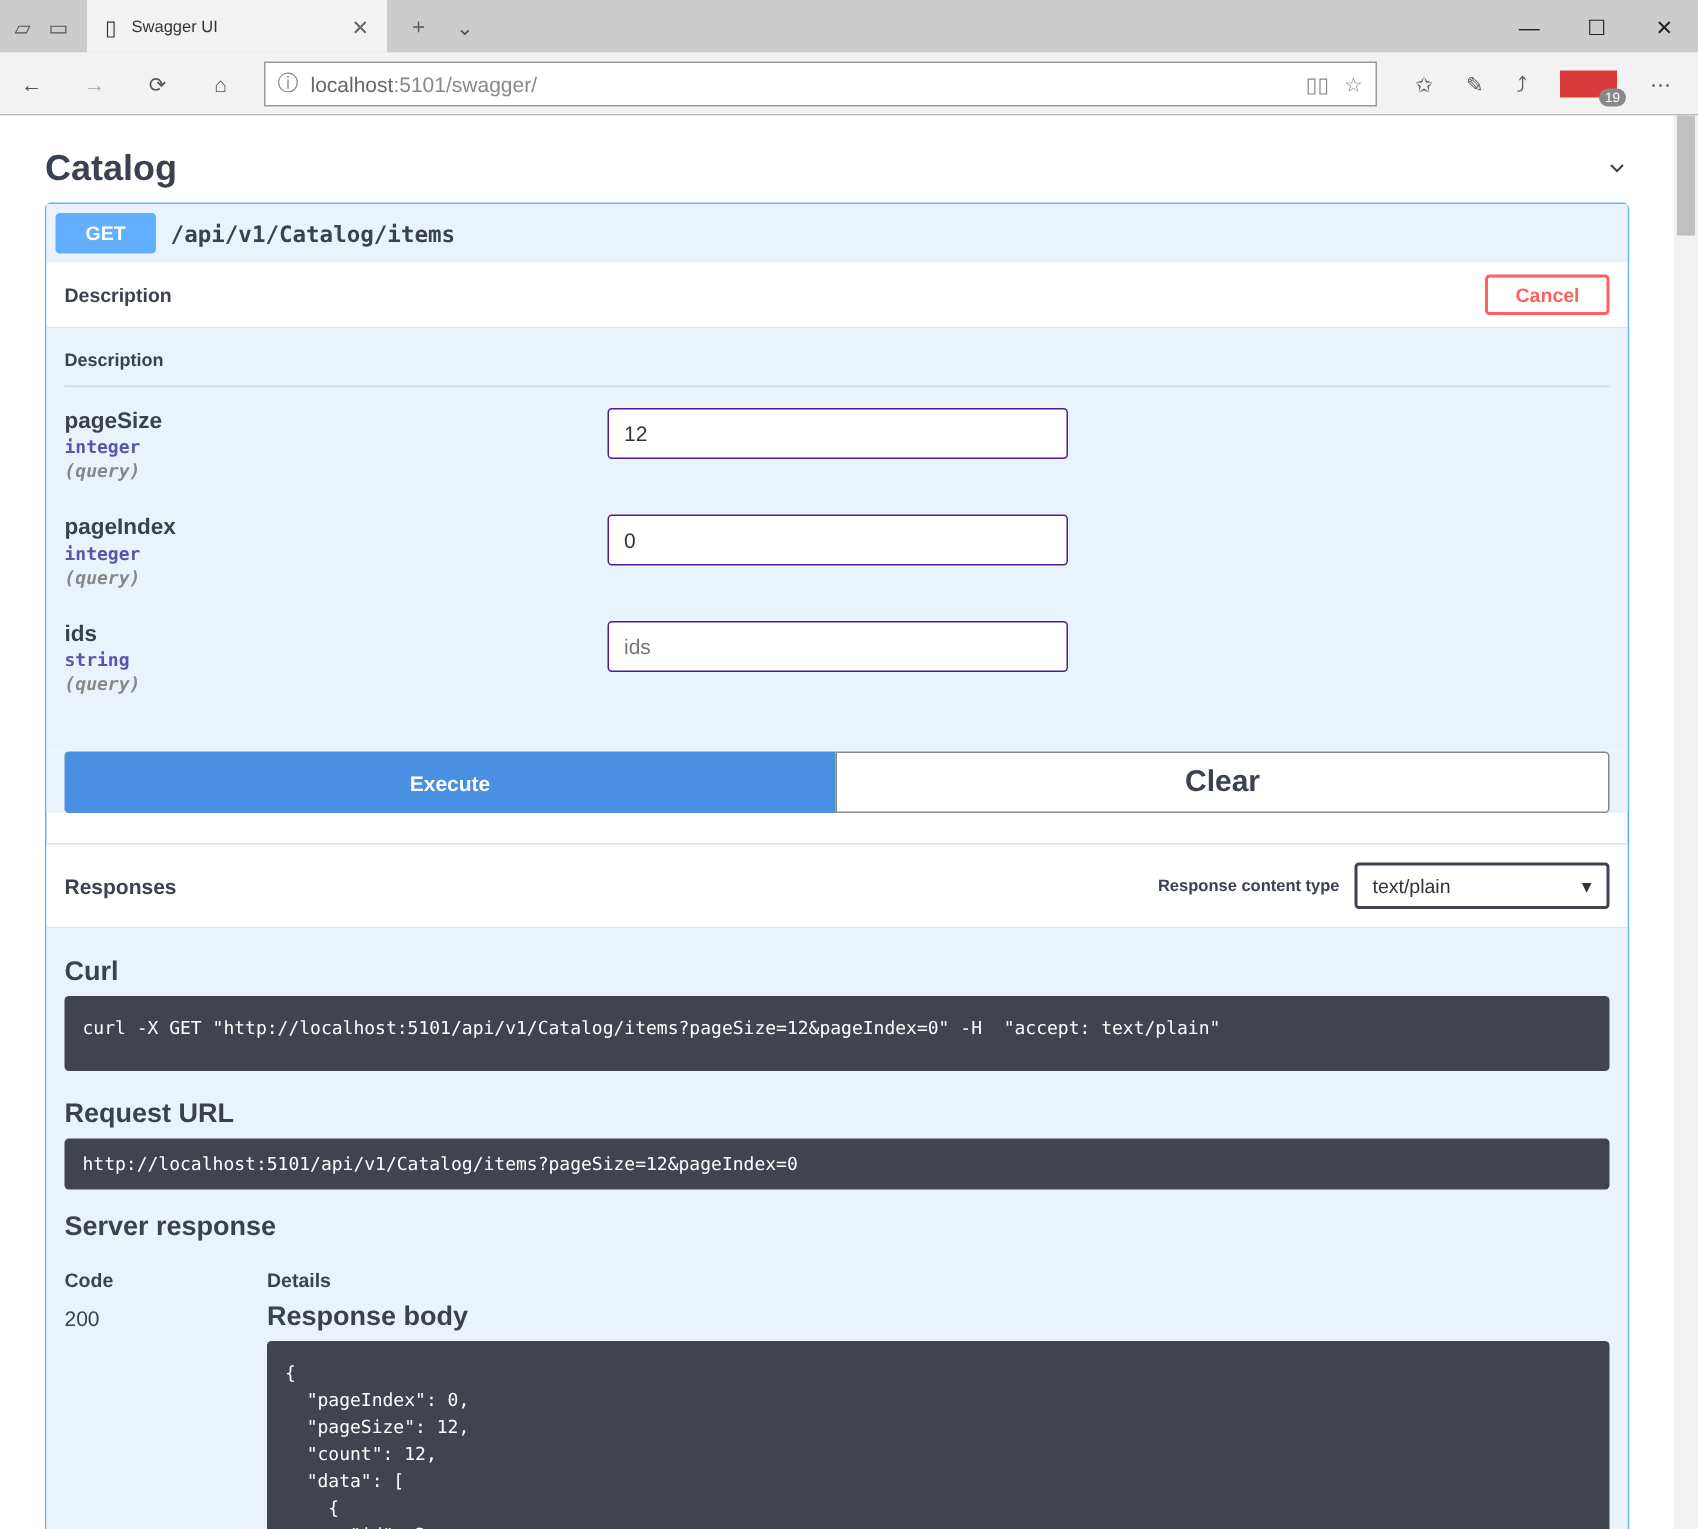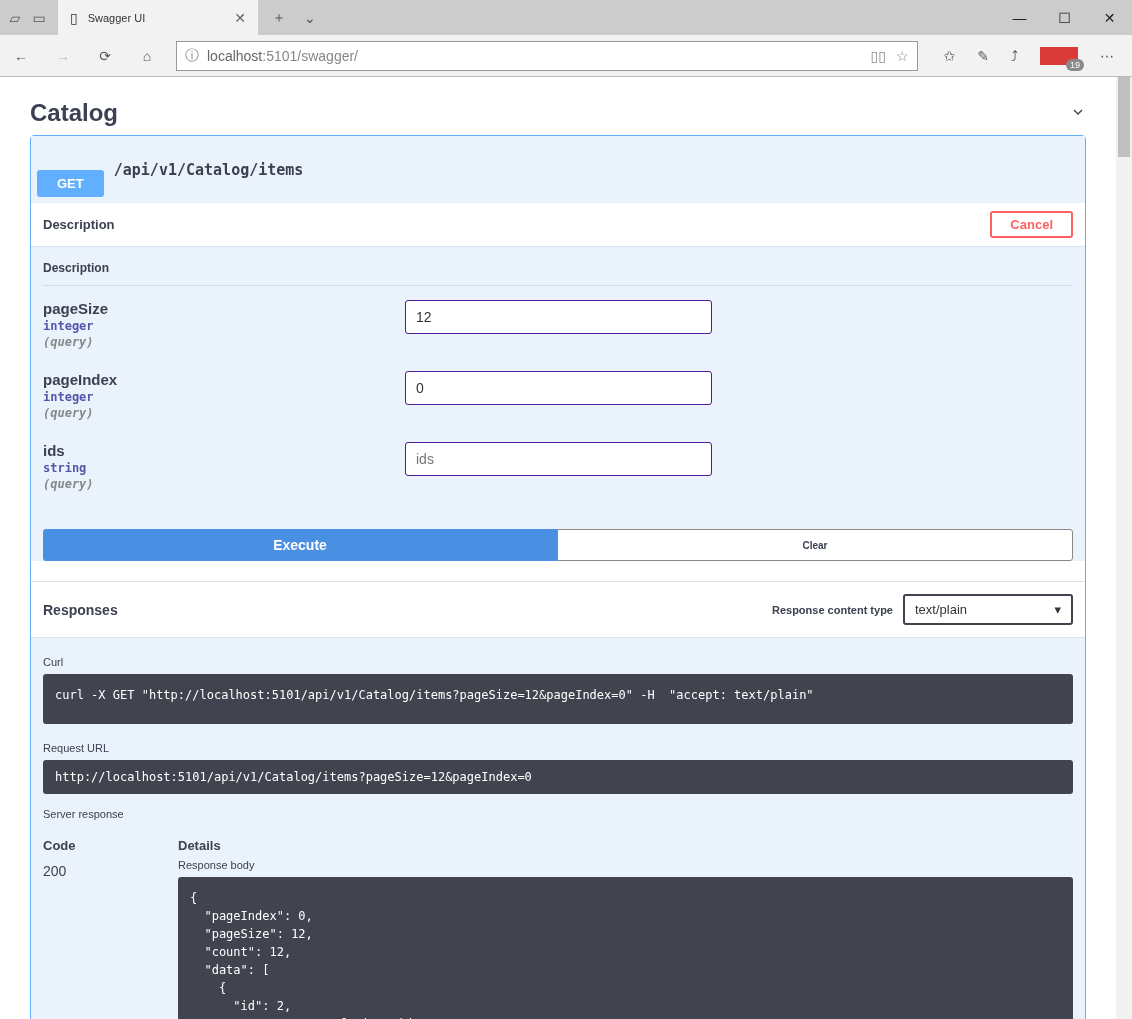--- a/index.html
+++ b/index.html
@@ -35,21 +35,21 @@
 .page { background: #fff; flex: 1; padding: 0 30px 30px 30px; min-height: 960px; }
 .scrollbar { width: 16px; background: #f1f1f1; position: relative; }
 .thumb { position: absolute; top: 0; left: 2px; right: 2px; height: 80px; background: #c0c0c0; }
 
 .section-head { display: flex; align-items: center; padding: 22px 0 8px 0; }
 .section-title { font-family: "Segoe UI", sans-serif; font-weight: 700; font-size: 24px; color: #3b4151; flex: 1; }
 .chev { color: #3b4151; }
 
 .op-block { border: 1px solid #61affe; border-radius: 4px; }
 .op-summary { background: #eaf3fb; display: flex; align-items: center; padding: 6px; gap: 10px; }
-.method-badge { background: #61affe; color: #fff; font-weight: 700; font-size: 13px; padding: 6px 20px; border-radius: 3px; min-width: 56px; text-align: center; margin-top: 28px;}
+.method-badge { background: #61affe; color: #fff; font-weight: 700; font-size: 13px; padding: 6px 20px; border-radius: 3px; min-width: 56px; text-align: center;}
 .op-path { font-family: Consolas, monospace; font-size: 15px; color: #3b4151; font-weight: 600;}
 
 .op-body { }
 .params-bar { display: flex; align-items: center; padding: 8px 12px; background: #fff; border-bottom: 1px solid #d8e4ed; }
 .params-title { font-weight: 700; font-size: 13px; color: #3b4151; flex: 1; }
 .cancel-btn { border: 2px solid #ff6060; color: #ff6060; background: #fff; padding: 4px 18px; border-radius: 3px; font-weight: 700; font-size: 13px; }
 
 .params-zone { background: #eaf3fb; padding: 0 12px 30px 12px; }
 .param-header { display: flex; padding: 14px 0 10px 0; border-bottom: 1px solid #d0dde8; }
 .col-name { width: 335px; font-weight: 700; font-size: 12px; color: #3b4151; }
@@ -58,30 +58,30 @@
 .param-row { display: flex; padding: 14px 0 8px 0; gap: 27px; }
 .pname { font-size: 15px; color: #3b4151; }
 .ptype { font-family: Consolas, monospace; font-size: 12px; color: #55a; font-weight: 600; margin-top: 2px;}
 .pin { font-family: Consolas, monospace; font-size: 12px; color: #888; font-style: italic; margin-top: 2px;}
 .pinput { width: 307px; height: 34px; border: 1px solid #4c1d95; border-radius: 3px; padding: 0 10px; font-size: 14px; }
 .pinput-val { color: #333; }
 .pinput-ph { color: #999; }
 
 .btn-row { display: flex; padding: 0 12px; background: #eaf3fb; }
 .exec-btn { flex: 1; background: #4990e2; color: #fff; font-weight: 700; font-size: 14px; padding: 8px 0; border: none; border-radius: 3px 0 0 3px;}
-.clear-btn { flex: 1; background: #fff; color: #3b4151; font-weight: 700; font-size: 10px; padding: 8px 0; border: 1px solid #888; border-radius: 0 3px 3px 0;}
+.clear-btn { flex: 1; background: #fff; color: #3b4151; font-weight: 700; font-size: 20px; padding: 8px 0; border: 1px solid #888; border-radius: 0 3px 3px 0;}
 
 .resp-bar { display: flex; align-items: center; padding: 12px; background: #fff; border-top: 1px solid #d8e4ed; border-bottom: 1px solid #d8e4ed; margin-top: 20px;}
 .resp-title { font-weight: 700; font-size: 14px; color: #3b4151; flex: 1; }
 .rct-label { font-size: 11px; font-weight: 700; color: #3b4151; margin-right: 10px;}
 .rct-select { border: 2px solid #41444e; border-radius: 3px; padding: 6px 40px 6px 10px; font-size: 13px; position: relative; min-width: 170px; background: #fff;}
 .rct-select::after { content: "▾"; position: absolute; right: 10px; top: 6px; color: #333; }
 
 .resp-zone { background: #eaf3fb; padding: 18px 12px; }
-.sub-head { font-weight: 400; font-size: 11px; color: #3b4151; margin-bottom: 6px; }
+.sub-head { font-weight: 700; font-size: 18px; color: #3b4151; margin-bottom: 6px; }
 .code-block { background: #41444e; color: #fff; font-family: Consolas, monospace; font-size: 12px; padding: 12px; border-radius: 3px; white-space: pre; overflow: hidden; line-height: 1.5;}
 .code-block.small { min-height: 50px; }
 .code-block.url { padding: 8px 12px; }
 
 .resp-table-head { display: flex; padding: 12px 0 6px 0; }
 .code-col { width: 135px; font-weight: 700; font-size: 13px; color: #3b4151;}
 .det-col { font-weight: 700; font-size: 13px; color: #3b4151;}
 .resp-row { display: flex; }
 .resp-code { width: 135px; font-size: 14px; color: #3b4151; padding-top: 4px;}
 .resp-details { flex: 1; }

